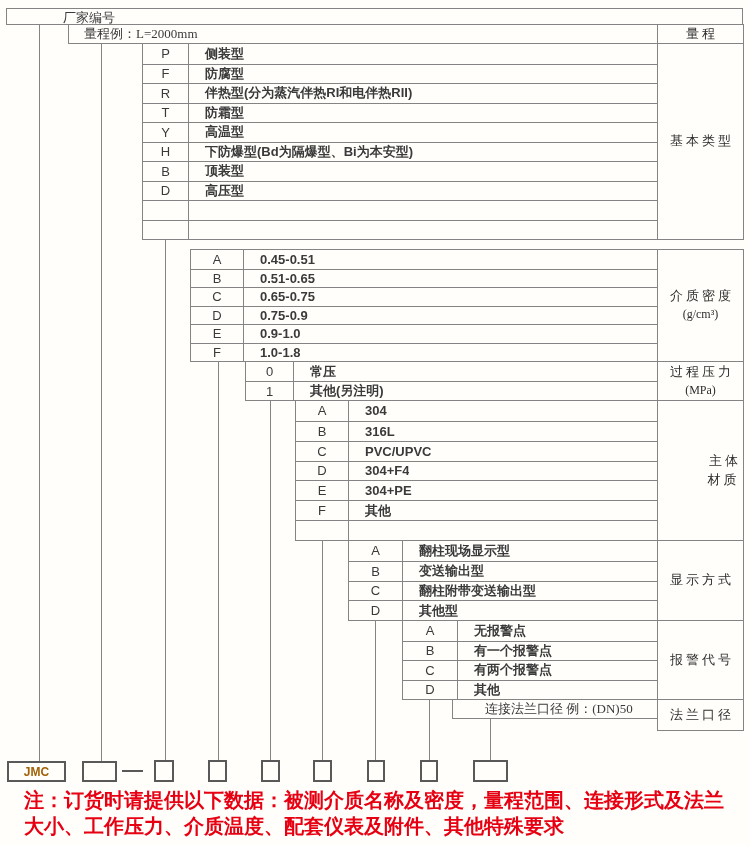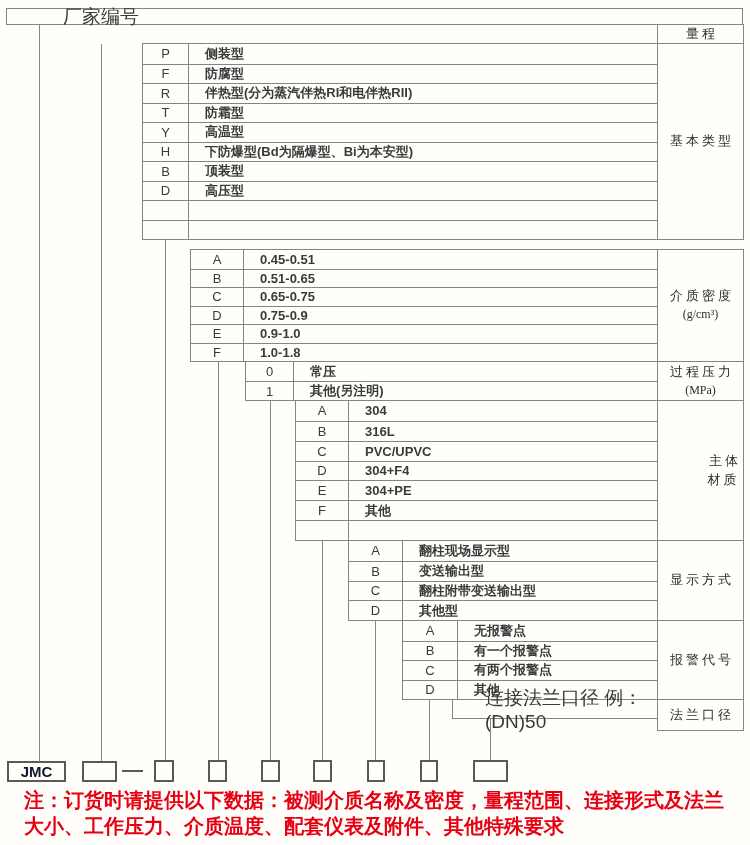--- a/index.html
+++ b/index.html
@@ -8,21 +8,21 @@
     --txt:#3a3a3a;
     --lbl:#2e2e2e;
     --red:#e60012;
   }
   html,body{margin:0;padding:0;background:#ffffff;}
   #stage{
     position:relative;width:750px;height:845px;background:#fffefb;overflow:hidden;
     font-family:"Liberation Sans", sans-serif;color:var(--txt);
   }
   .box{position:absolute;box-sizing:border-box;border:1px solid var(--line);background:transparent;}
-  .hrow{display:flex;align-items:center;font-size:19px;}
+  .hrow{display:flex;font-size:13px;font-family:Liberation Serif, serif;}
   
   .sec{position:absolute;box-sizing:border-box;border:1px solid var(--line);display:grid;}
   .sec .trow{display:flex;box-sizing:border-box;border-top:1px solid var(--line);min-height:0;}
   .sec .trow:first-child{border-top:none;}
   .code{box-sizing:border-box;border-right:1px solid var(--line);display:flex;align-items:center;justify-content:center;font-size:13px;flex:0 0 auto;}
   .desc{display:flex;align-items:center;padding-left:16px;font-size:13px;white-space:nowrap;overflow:hidden;font-weight:bold;}
   .sec-basic .code{width:46px;}
   .sec-density .code{width:53px;}
   .sec-pressure .code{width:48px;}
   .sec-material .code{width:53px;}
@@ -33,34 +33,37 @@
     position:absolute;left:657px;width:87px;box-sizing:border-box;border:1px solid var(--line);
     display:flex;flex-direction:column;align-items:center;justify-content:center;
     font-family:"Liberation Serif", serif;font-size:13px;color:var(--lbl);
     letter-spacing:3px;text-indent:3px;text-align:center;line-height:1.45;
   }
   .lbl .sub{letter-spacing:0;text-indent:0;font-size:12px;}
   
   .vline{position:absolute;width:1px;background:var(--line);}
   
   .cbox{position:absolute;box-sizing:border-box;border:2px solid var(--boxline);background:transparent;}
-  .prefix{display:flex;align-items:center;justify-content:center;font-weight:bold;font-size:15px;color:#0f172a;}
+  .prefix{display:flex;align-items:center;justify-content:center;font-weight:bold;font-size:12px;color:#a16207;}
   .dash{position:absolute;height:2px;background:var(--boxline);}
   
   .note{position:absolute;left:24px;top:787px;width:740px;color:var(--red);font-weight:bold;font-size:20px;line-height:26px;white-space:nowrap;}
 </style>
 </head>
 <body>
 
 <div id="stage">
 
   <div class="box hrow" style="left:6px;top:8px;width:737px;height:17px;padding-left:56px;">
     <span>厂家编号</span>
   </div>
 
+  <div class="box hrow" style="left:68px;top:24px;width:590px;height:20px;padding-left:15px;">
+    <span>量程例：L=2000mm</span>
+  </div>
   <div class="lbl" style="top:24px;height:20px;">
     <span>量程</span>
   </div>
 
   <div class="sec sec-basic" style="left:142px;top:43px;width:516px;height:197px;grid-template-rows:repeat(10,1fr);">
     <div class="trow">
         <div class="code">P</div>
         <div class="desc">侧装型</div>
       </div>
     <div class="trow">

